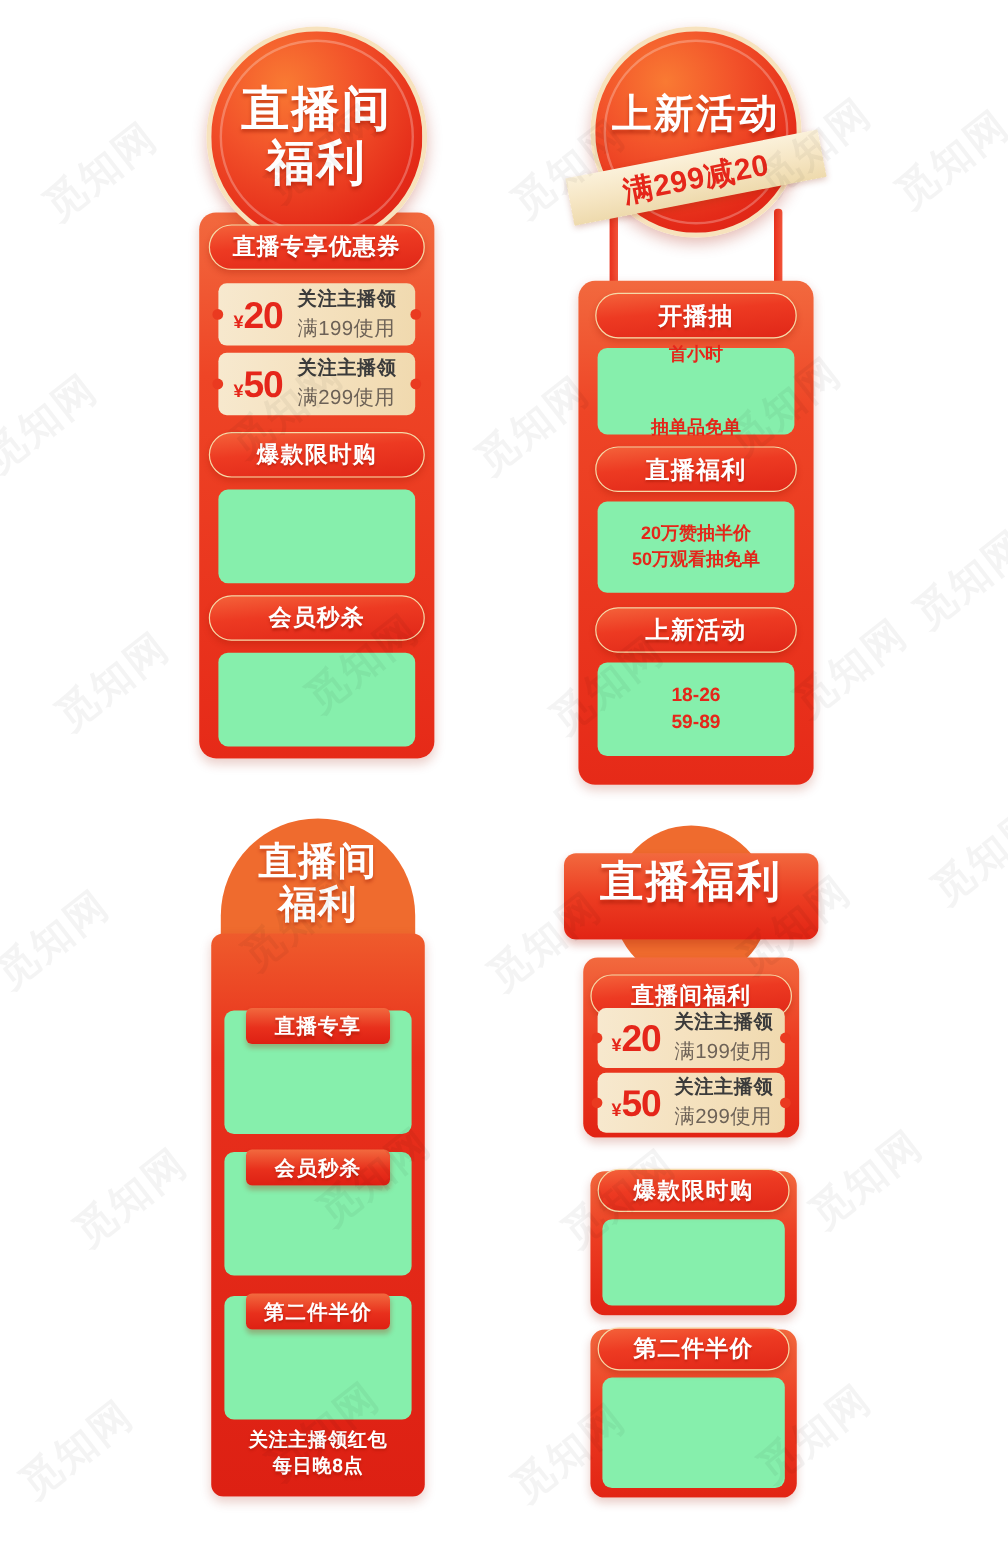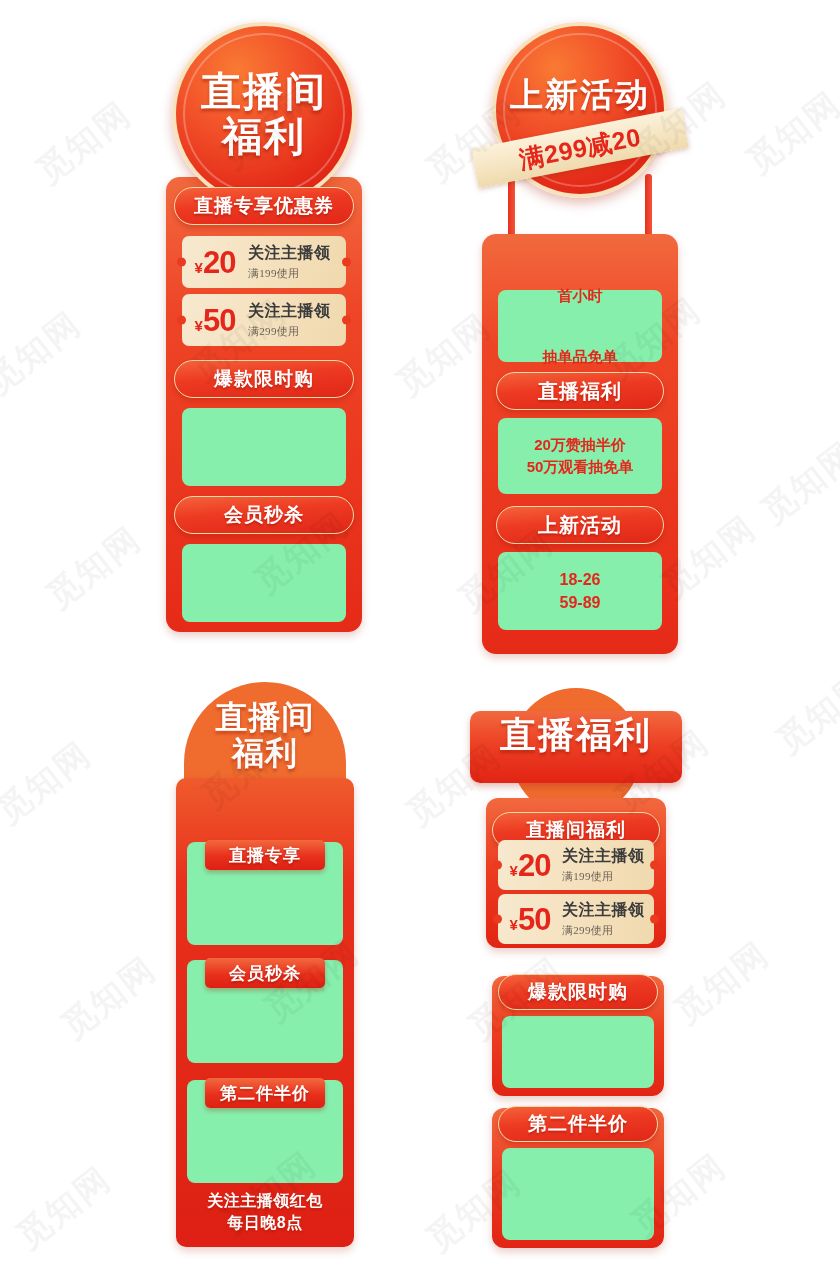--- a/index.html
+++ b/index.html
@@ -85,21 +85,21 @@
   }
   .coupon .amt {
     color: #e5261a; font-weight: 700;
     display: flex; align-items: baseline;
     justify-content: center;
   }
   .coupon .yen { font-size: 15px; font-weight: 700; line-height: 1; }
   .coupon .num { font-size: 31px; font-weight: 700; line-height: 1; letter-spacing: -1px; text-align: right; }
   .coupon .info { display: flex; flex-direction: column; justify-content: center; }
   .coupon .info .l1 { font-size: 16px; color: #3b3b3b; font-weight: 700; letter-spacing: .5px; }
-  .coupon .info .l2 { font-size: 11px; color: #6d6257; margin-top: 2px; letter-spacing: .3px; font-family: Liberation Serif, serif; }
+  .coupon .info .l2 { font-size: 17px; color: #6d6257; margin-top: 2px; letter-spacing: .3px; }
   .notch {
     position: absolute;
     width: 9px; height: 9px; border-radius: 50%;
     background: #ea3a20;
     top: 50%;
   }
 
   
   .circle-badge {
     position: absolute;
@@ -292,20 +292,21 @@
     <div class="rod" style="right:26px; top:152px; width:7px; height:68px;"></div>
 
     <div id="c2-body"></div>
 
     <div id="c2-circle" class="circle-badge">
       <div class="badge-title" style="font-size:33px; margin-top:-30px;">上新活动</div>
     </div>
 
     <div class="ribbon" style="left:-9px; top:106px; width:214px; height:40px; font-size:25px; transform:rotate(-11deg);">满299减20</div>
 
+    <div class="pill" style="position:absolute; left:14px; top:222px; width:168px; height:38px; font-size:20px;">开播抽</div>
     <div class="whitebox" style="position:absolute; left:16px; top:268px; width:164px; height:72px; display:flex;flex-direction:column;align-items:center;justify-content:center;">
       <div class="redtext" style="font-size:15px;">首小时</div>
       <div class="redtext" style="font-size:15px;margin-top:39px;">抽单品免单</div>
     </div>
 
     <div class="pill" style="position:absolute; left:14px; top:350px; width:168px; height:38px; font-size:20px;">直播福利</div>
     <div class="whitebox" style="position:absolute; left:16px; top:396px; width:164px; height:76px; display:flex;flex-direction:column;align-items:center;justify-content:center;">
       <div class="redtext" style="font-size:15px;">20万赞抽半价</div>
       <div class="redtext" style="font-size:15px;">50万观看抽免单</div>
     </div>

